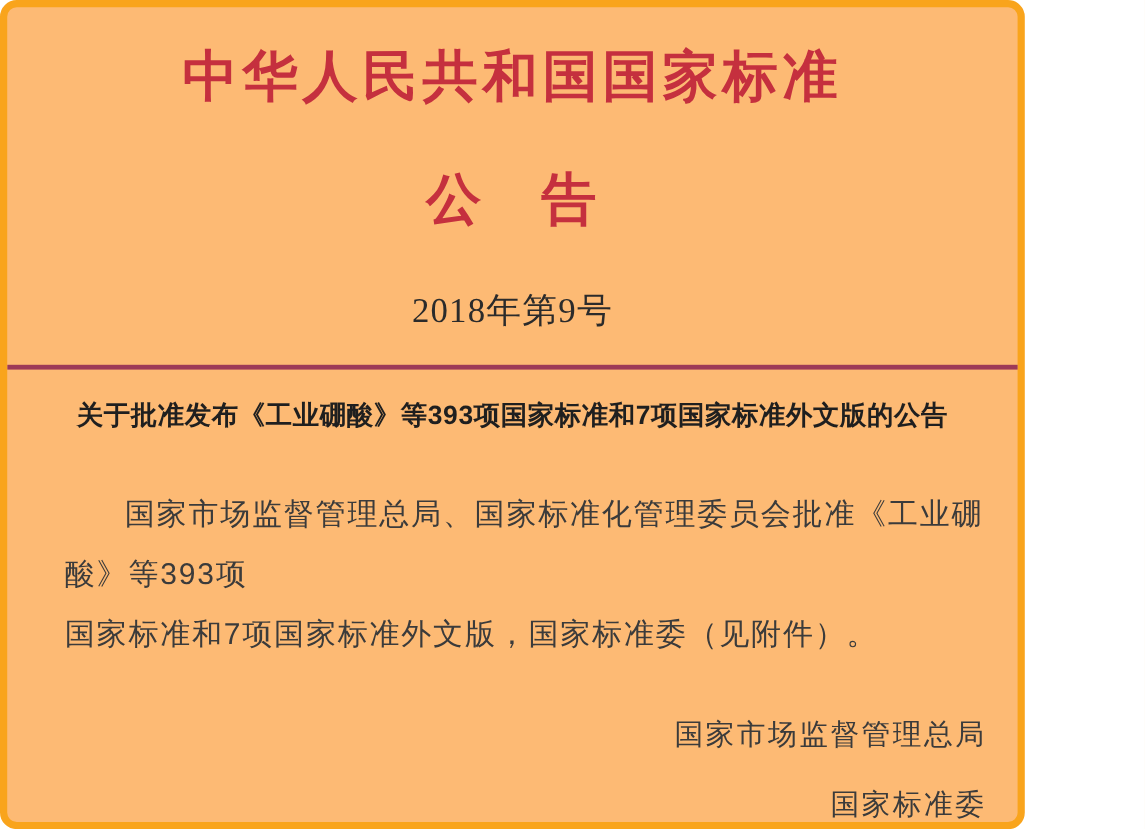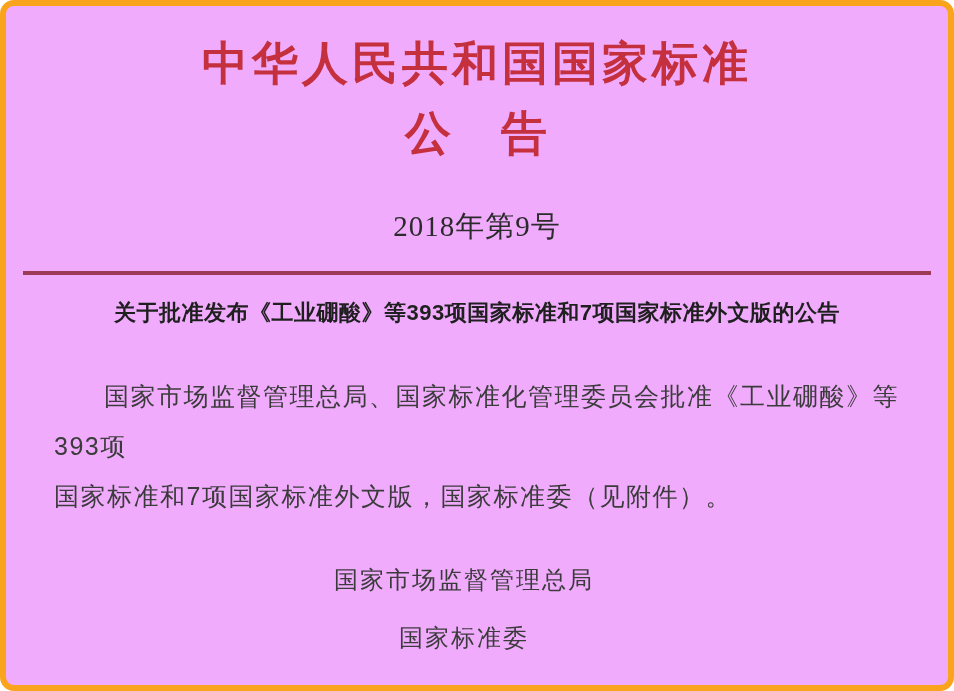--- a/index.html
+++ b/index.html
@@ -4,39 +4,39 @@
 <style>
   * { margin: 0; padding: 0; box-sizing: border-box; }
   html, body { background: #ffffff; }
   body {
     width: 954px;
     height: 691px;
     font-family: "Liberation Sans", sans-serif;
     overflow: hidden;
   }
   .page {
-    width: 954px;
+    width: 854px;
     height: 691px;
-    background: #f0abfc;
+    background: #fdba74;
     border: 6px solid var(--border-orange, #F9A41C);
     border-radius: 14px;
     overflow: hidden;
   }
   .doc-title {
     margin-top: 30px;
     text-align: center;
     font-family: "Liberation Serif", "DejaVu Serif", serif;
     font-weight: 600;
     font-size: 46px;
     line-height: 56px;
     letter-spacing: 4px;
     color: var(--title-red, #C5303E);
   }
   .doc-subtitle {
-    margin-top: 15px;
+    margin-top: 48px;
     text-align: center;
     font-family: "Liberation Serif", "DejaVu Serif", serif;
     font-weight: 600;
     font-size: 46px;
     line-height: 54px;
     letter-spacing: 2px;
     color: var(--title-red, #C5303E);
   }
   .doc-number {
     margin-top: 50px;
@@ -70,21 +70,21 @@
     font-family: "Liberation Sans", sans-serif;
     font-size: 25px;
     font-weight: 400;
     line-height: 50px;
     letter-spacing: 1.5px;
     color: var(--body-gray, #3B3B3B);
   }
   .body-line-indent { text-indent: 2em; }
   .sig-block {
     margin-right: 26px;
-    text-align: center;
+    text-align: right;
     font-family: "Liberation Sans", sans-serif;
     font-size: 24px;
     line-height: 30px;
     letter-spacing: 2px;
     color: var(--body-gray, #3B3B3B);
   }
   .sig-agency-1 { margin-top: 44px; }
   .sig-agency-2 { margin-top: 28px; }
 </style>
 </head>

